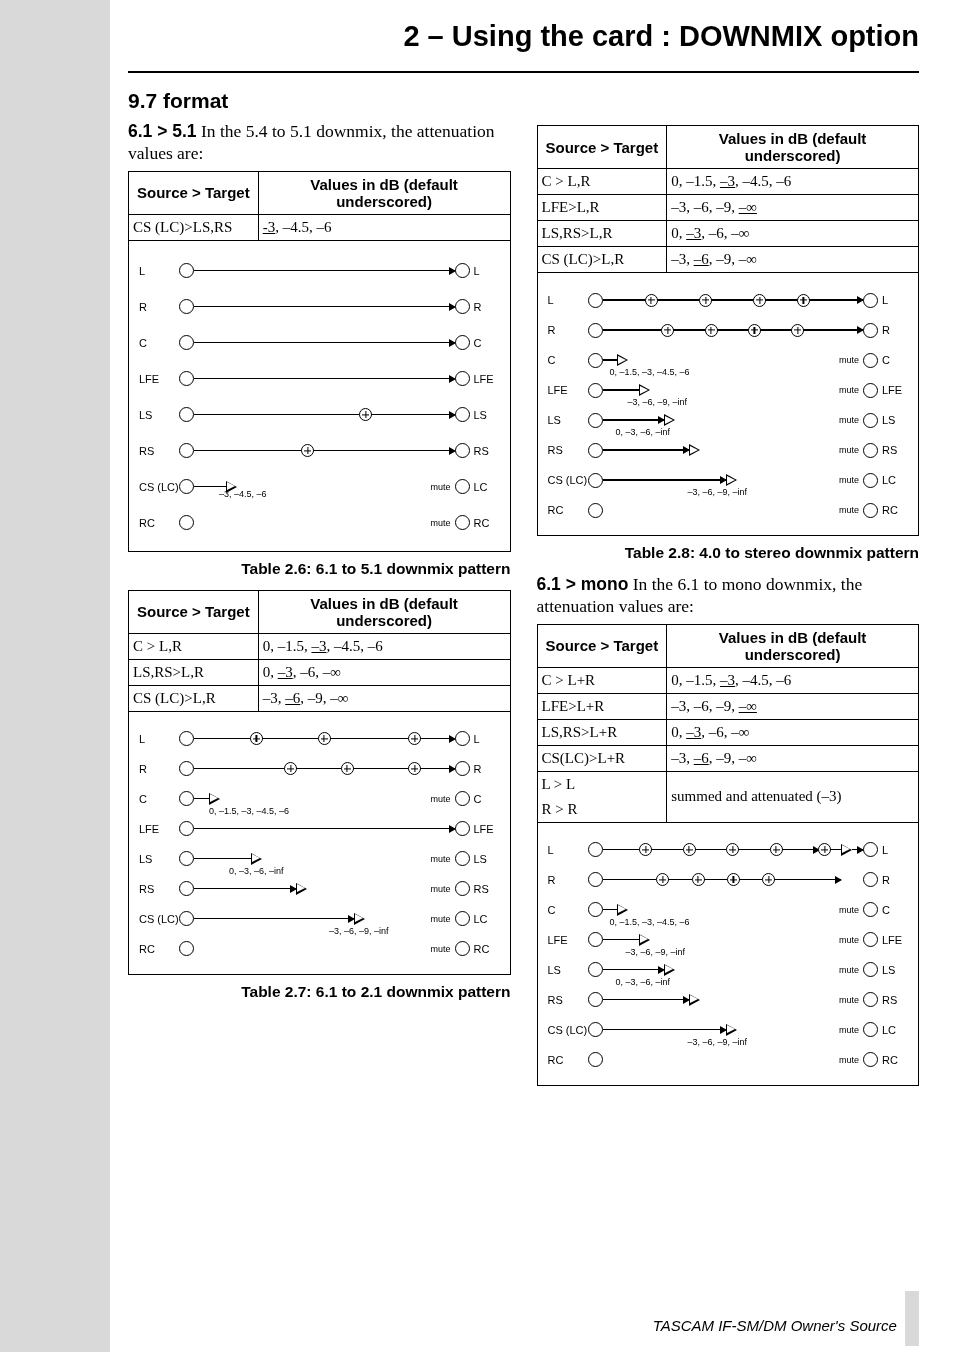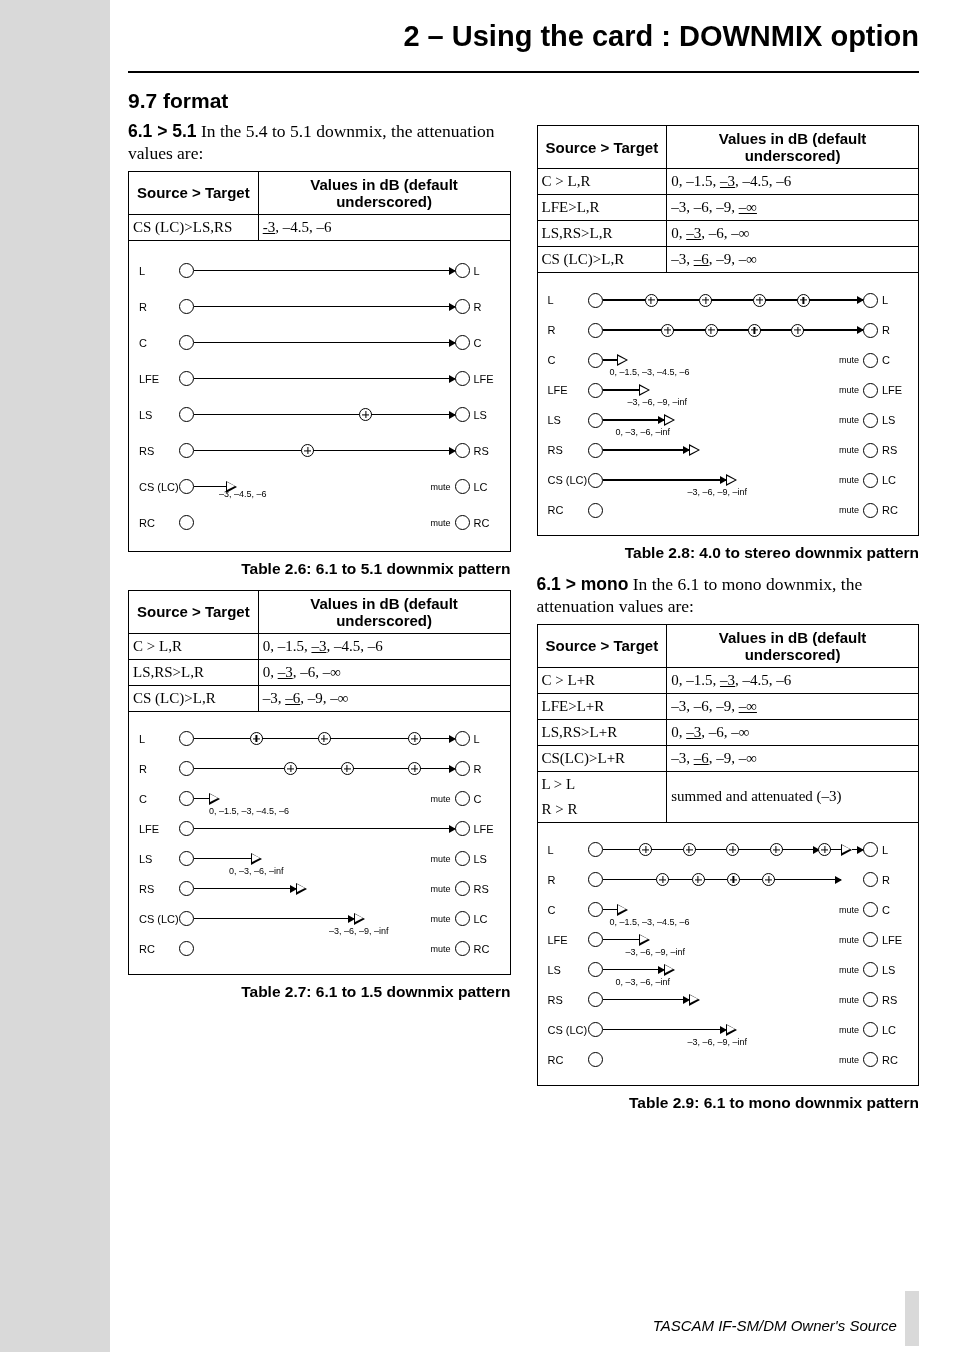--- a/index.html
+++ b/index.html
@@ -350,21 +350,21 @@
           </div>
         <div class="drow drow-s">
             <span class="lab-l">RC</span>
             <span class="circ"></span>
             <span class="sp" style="flex:1"></span>
             <span class="mute">mute</span>
             <span class="circ"></span>
             <span class="lab-r">RC</span>
           </div>
       </div>
-      <div class="caption">Table 2.7: 6.1 to 1.5 downmix pattern</div>
+      <div class="caption">Table 2.7: 6.1 to 2.1 downmix pattern</div>
     </div>
 
     <div class="col">
 
       <table class="tbl">
         <tbody>
             <tr>
               <th>Source &gt; Target</th>
               <th>Values in dB (default underscored)</th>
             </tr>
@@ -608,21 +608,20 @@
           </div>
         <div class="drow drow-s">
             <span class="lab-l">RC</span>
             <span class="circ"></span>
             <span class="sp" style="flex:1"></span>
             <span class="mute">mute</span>
             <span class="circ"></span>
             <span class="lab-r">RC</span>
           </div>
       </div>
-      <div class="caption">Table 2.9: 6.1 to mono downmix pattern</div>
     </div>
   </div>
 </div>
 
 <div class="footer">
   <span>TASCAM IF-SM/DM Owner's Source</span>
   <span class="pg">9</span>
 </div>
 <div class="foot-bar"></div>
 

